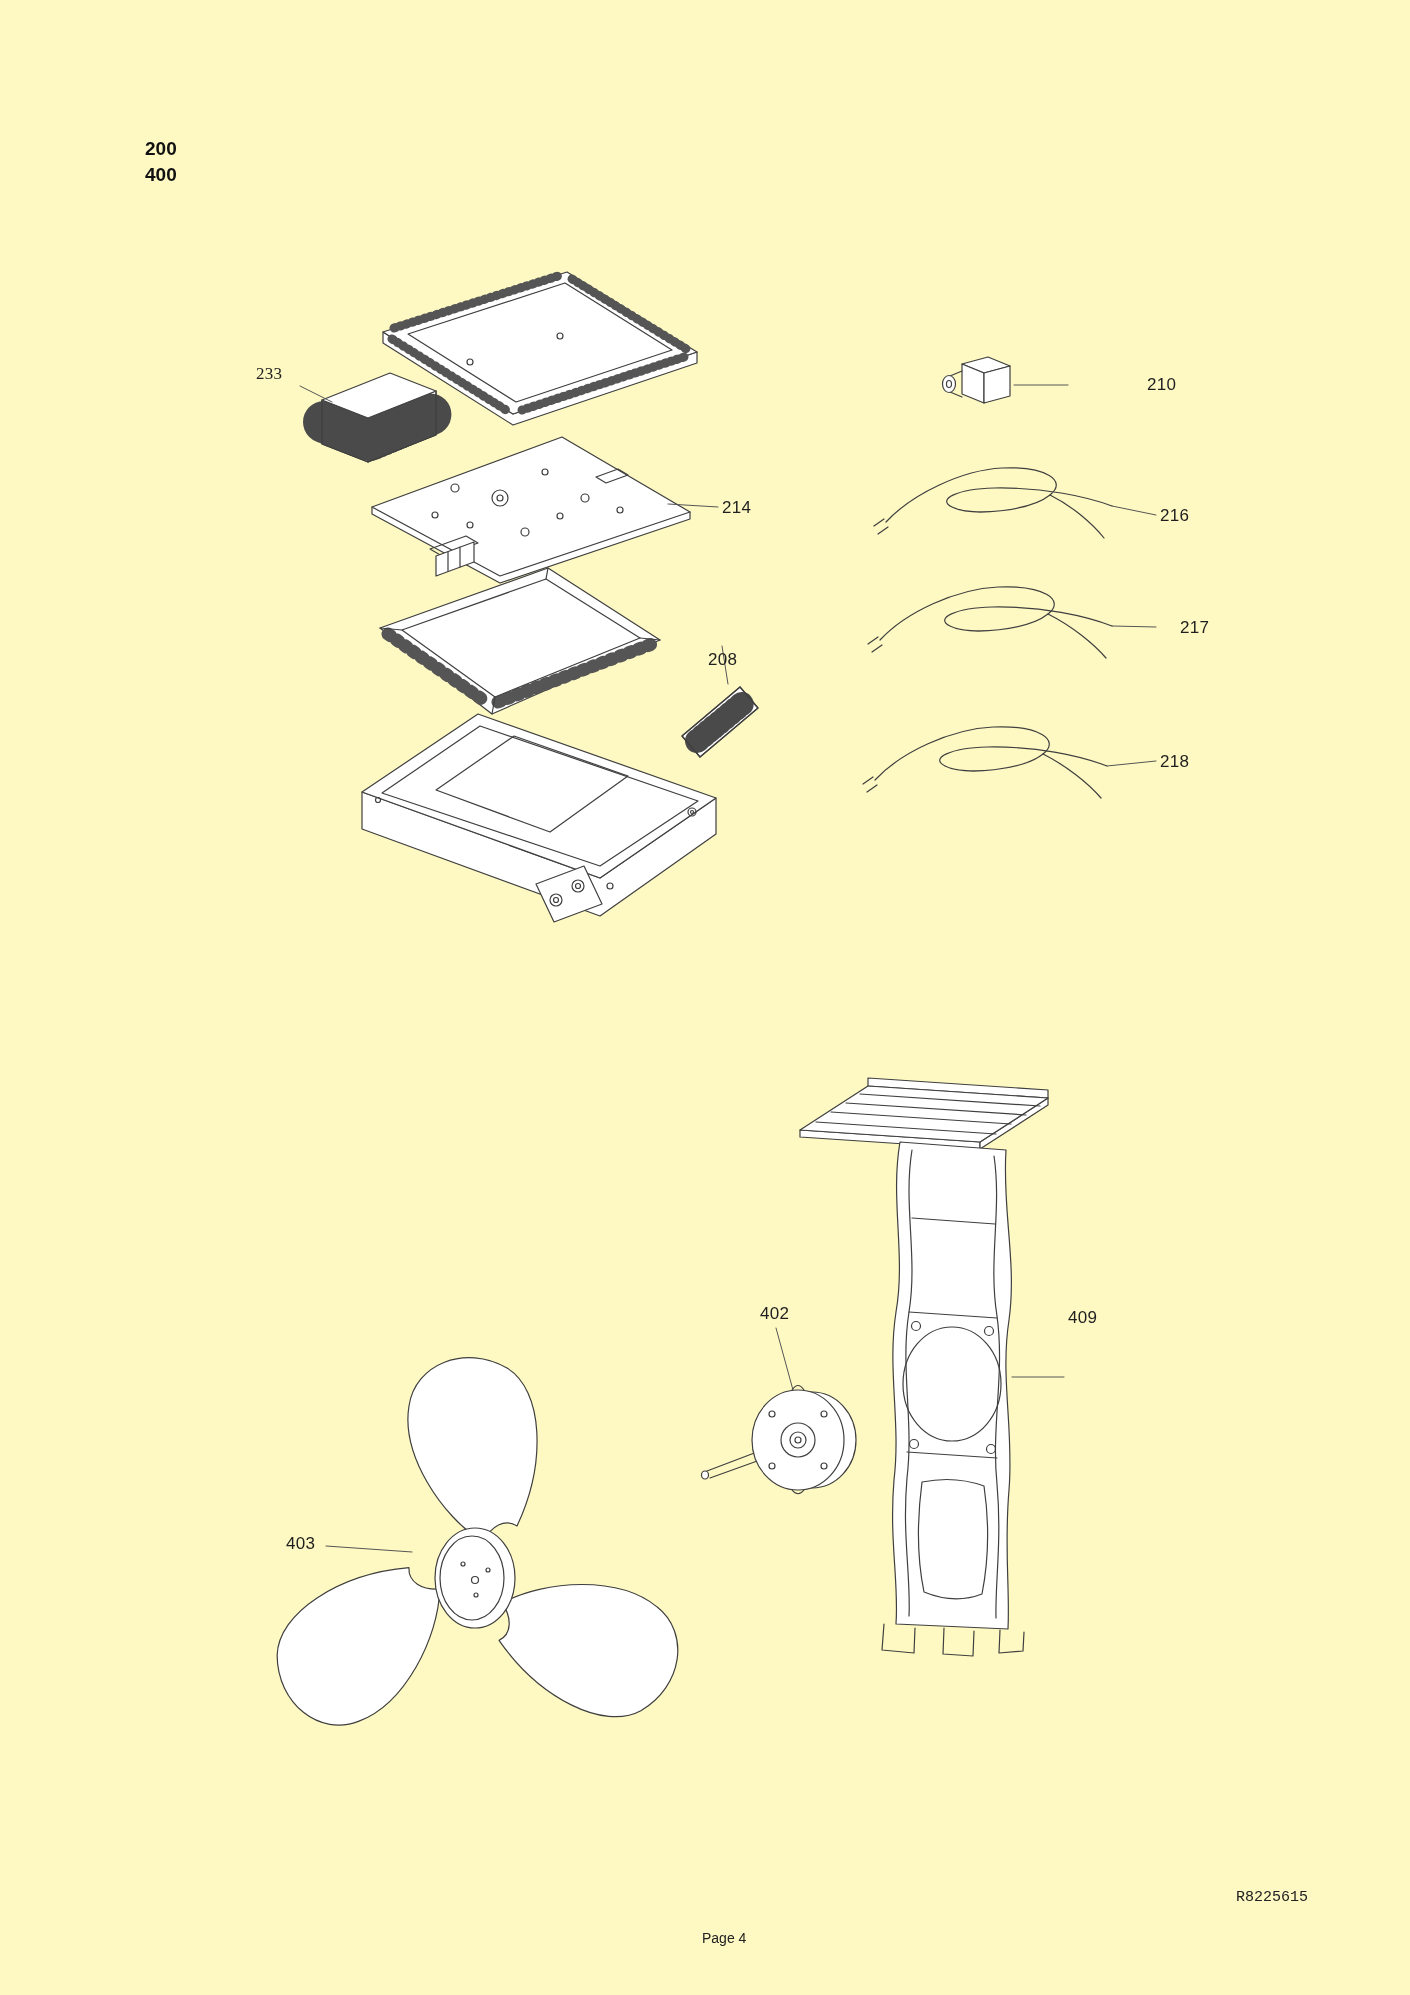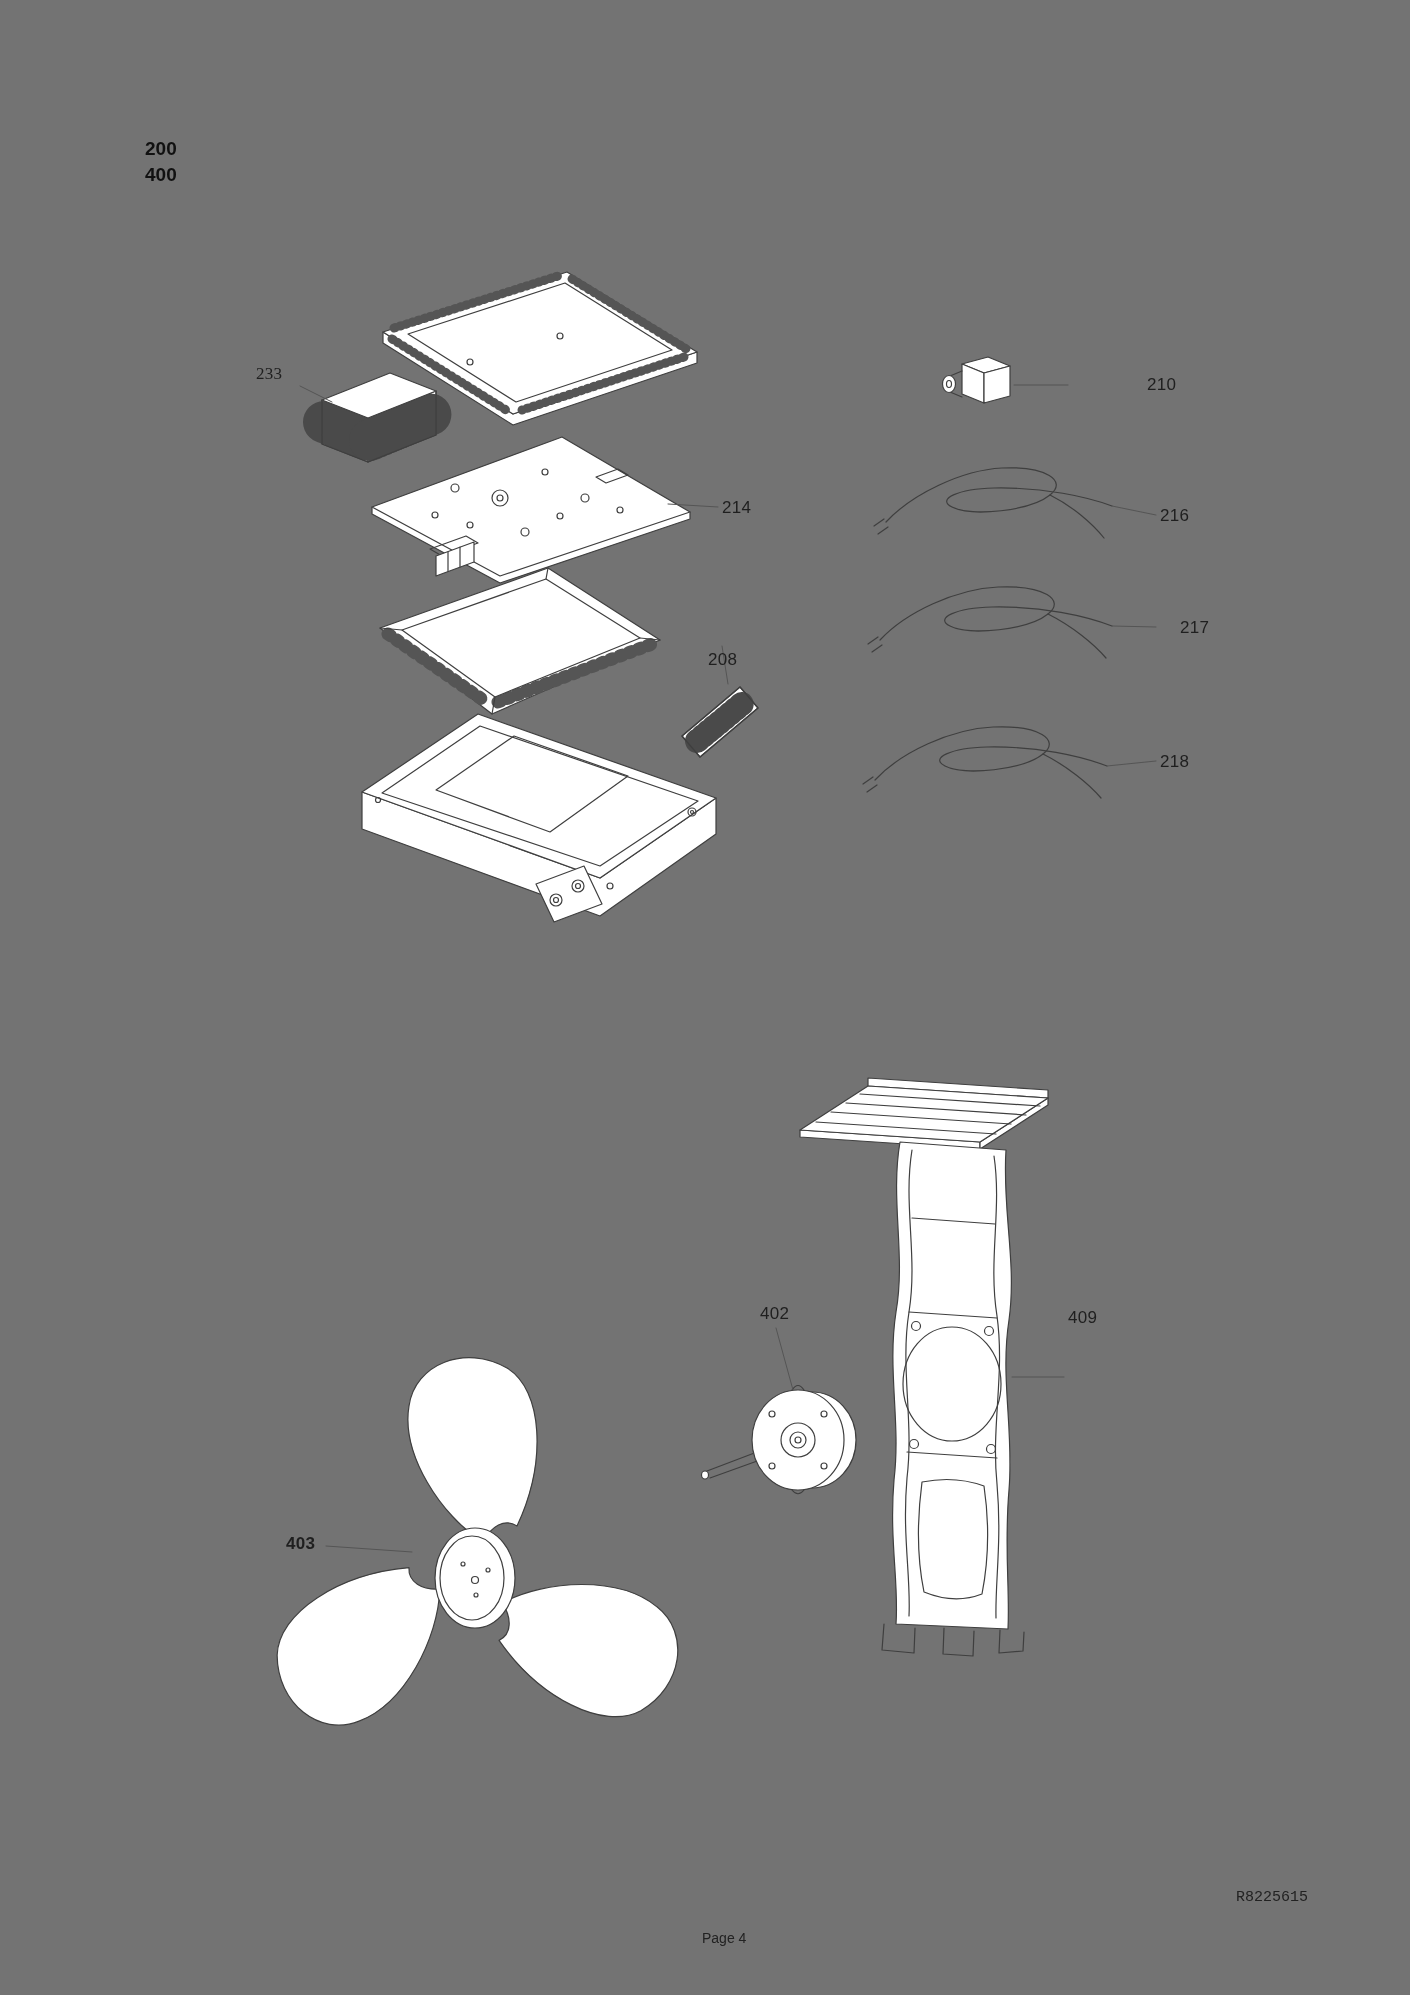--- a/index.html
+++ b/index.html
@@ -1,17 +1,17 @@
 <!DOCTYPE html>
 <html><head>
 <meta charset="utf-8">
 <style>
   html,body{margin:0;padding:0;background:#e8e8e8;}
   .page{
-    position:relative;width:1410px;height:1995px;background:#737373;
+    position:relative;width:1410px;height:1995px;background:#fef9c3;
     font-family:"Liberation Sans",sans-serif;overflow:hidden;margin:0 auto;
   }
   .art{position:absolute;left:0;top:0;}
   .callout{
     position:absolute;font-size:17px;color:#1f1f1f;letter-spacing:.3px;
     white-space:nowrap;
   }
   .section-label{
     position:absolute;left:145px;top:136px;font-size:19px;font-weight:bold;
     color:#111;line-height:26px;
@@ -193,18 +193,18 @@
   </div>
 
   <div class="callout" style="left:256px;top:364px;font-family:Liberation Serif, serif;">233</div>
   <div class="callout" style="left:722px;top:498px;">214</div>
   <div class="callout" style="left:708px;top:621px;margin-top:29px;">208</div>
   <div class="callout" style="left:1116px;top:375px;margin-left:31px;">210</div>
   <div class="callout" style="left:1160px;top:506px;">216</div>
   <div class="callout" style="left:1160px;top:618px;margin-left:20px;">217</div>
   <div class="callout" style="left:1160px;top:752px;">218</div>
   <div class="callout" style="left:760px;top:1304px;">402</div>
-  <div class="callout" style="left:286px;top:1534px;font-weight:bold;">403</div>
+  <div class="callout" style="left:286px;top:1534px;">403</div>
   <div class="callout" style="left:1068px;top:1308px;">409</div>
 
   <div class="doc-ref">R8225615</div>
   <div class="footer-page">Page 4</div>
 </div>
 
 </body></html>

